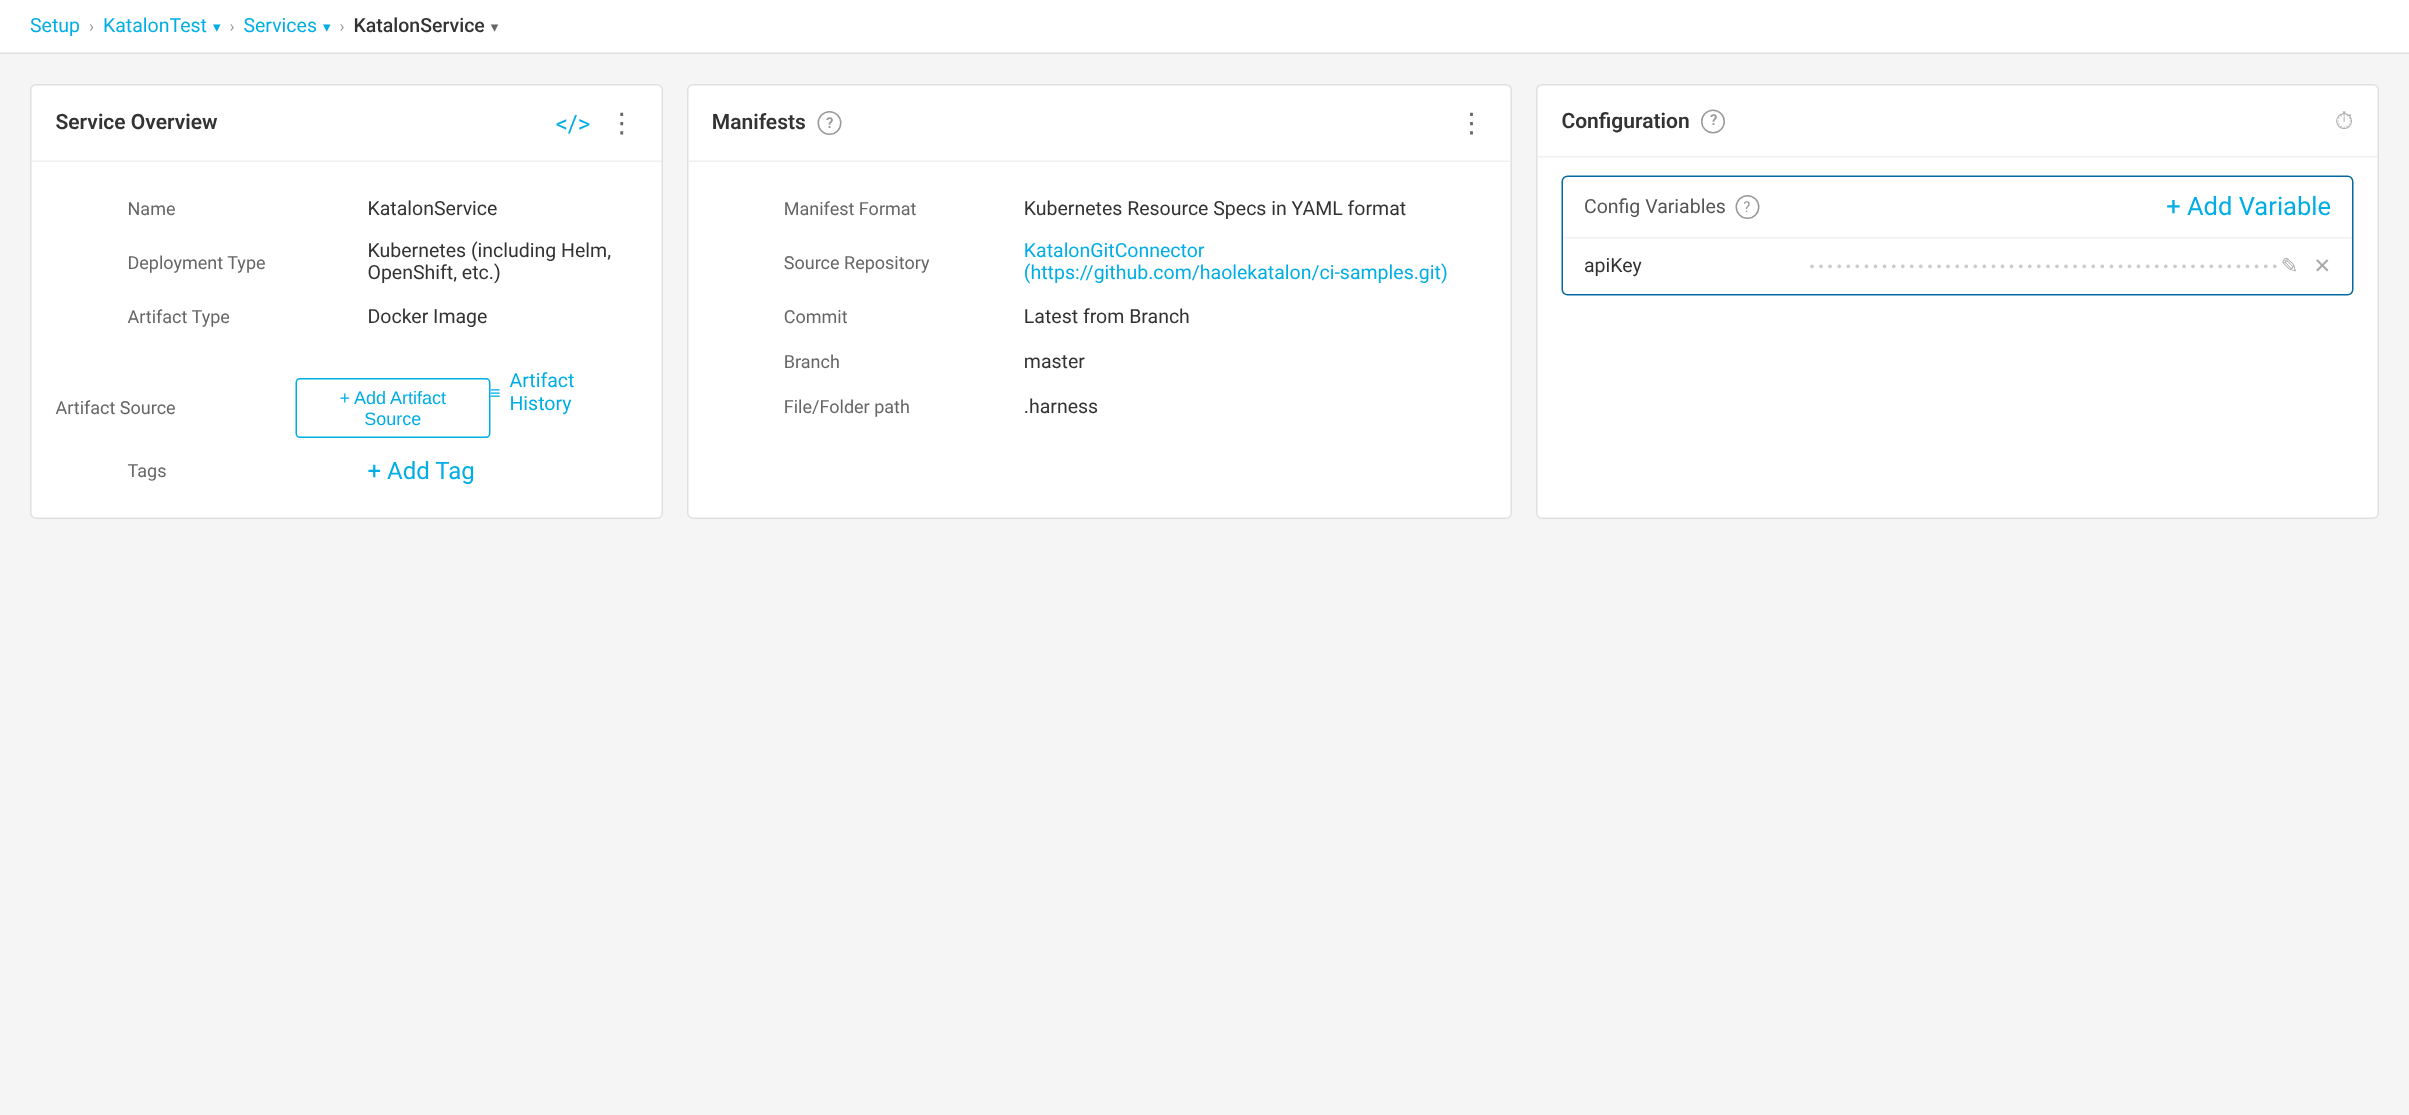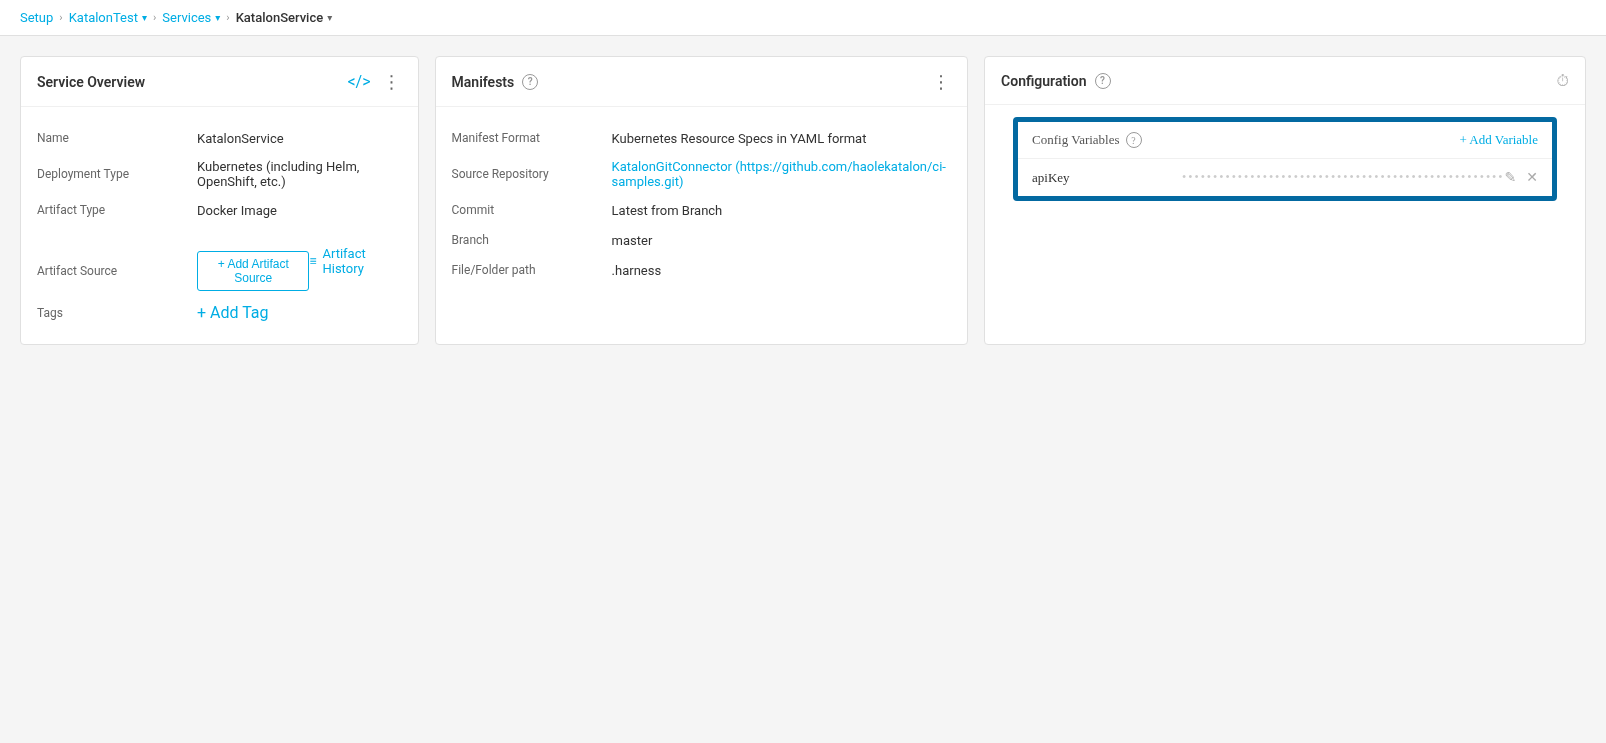--- a/index.html
+++ b/index.html
@@ -106,20 +106,21 @@
     .card-body {
       padding: 16px;
     }
 
     
     .field-row {
       display: flex;
       align-items: center;
       padding: 6px 0;
       min-height: 30px;
+      margin-left: 48px;
     }
     .field-label {
       width: 160px;
       color: #666;
       font-size: 12px;
       flex-shrink: 0;
     }
     .field-value {
       color: #333;
       font-size: 13px;
@@ -166,43 +167,42 @@
     }
     .artifact-source-left {
       display: flex;
       align-items: center;
       margin-top: 20px;
     }
 
     
     .config-inner {
       background: #fff;
-      border: 5px solid #0369a1;
+      border: 1px solid #0369a1;
       border-radius: 4px;
-      margin: 12px 28px;
-      font-family: Liberation Serif, serif;
+      margin: 12px 16px;
     }
     .config-inner-header {
       display: flex;
       align-items: center;
       justify-content: space-between;
       padding: 10px 14px;
       border-bottom: 1px solid #f0f0f0;
     }
     .config-var-title {
       display: flex;
       align-items: center;
       gap: 6px;
       font-size: 13px;
       color: #555;
     }
     .add-variable-link {
       color: #00ade4;
       cursor: pointer;
-      font-size: 13px;
+      font-size: 17px;
     }
 
     
     .var-row {
       display: flex;
       align-items: center;
       justify-content: flex-start;
       padding: 10px 14px;
     }
     .var-name {

